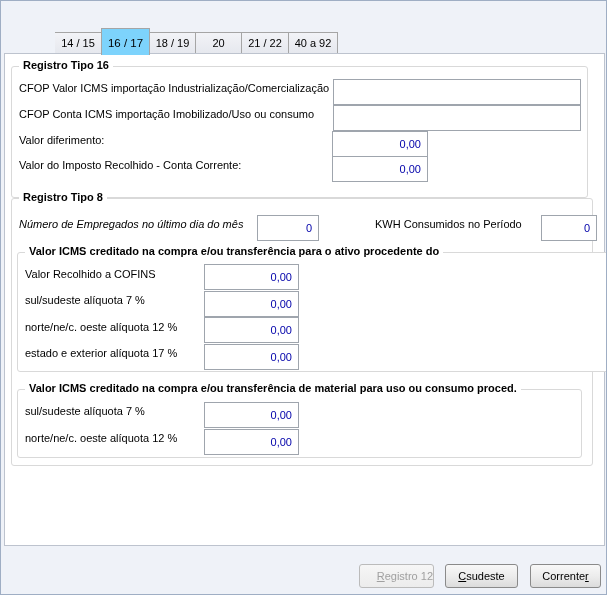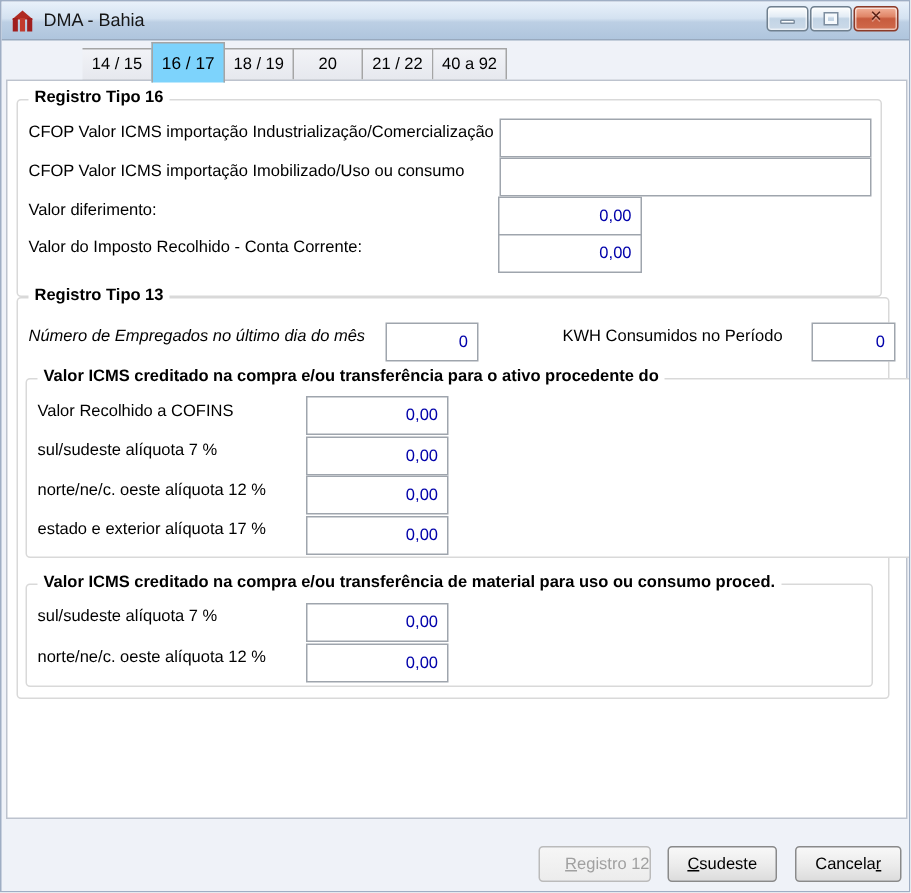--- a/index.html
+++ b/index.html
@@ -89,67 +89,47 @@
   .btn u { text-decoration:underline; }
   .btn.disabled {
     background:linear-gradient(#F6F6F6, #ECECEC); border-color:#BBBBBB; color:#A0A0A0;text-align:right;
   }
 </style>
 </head>
 <body>
 
 <div class="window">
 
-  <div class="titlebar">
-    <span class="app-icon">
-      <svg width="16" height="16" viewBox="0 0 16 16">
-        <path d="M1 7 L8 1 L15 7 Z" fill="#B02A21"></path>
-        <rect x="1.5" y="6" width="3.4" height="9" fill="#A01E1E"></rect>
-        <rect x="6.3" y="6" width="3.4" height="9" fill="#C23A2C"></rect>
-        <rect x="11.1" y="6" width="3.4" height="9" fill="#A01E1E"></rect>
-      </svg>
-    </span>
-    <span class="title-text">DMA - Bahia</span>
-    <span class="win-btn min">
-      <span class="glyph-min"></span>
-    </span>
-    <span class="win-btn max">
-      <span class="glyph-max"></span>
-    </span>
-    <span class="win-btn close">
-      <span class="glyph-close">✕</span>
-    </span>
-  </div>
 
   <div>
     <div class="tab first" style="left:8px;   width:46px;">1/12</div>
     <div class="tab" style="left:54px;  width:47px;">14 / 15</div>
     <div class="tab active" style="left:100px; width:49px;">16 / 17</div>
     <div class="tab" style="left:149px; width:46px;">18 / 19</div>
     <div class="tab" style="left:195px; width:46px;">20</div>
     <div class="tab" style="left:241px; width:47px;">21 / 22</div>
     <div class="tab" style="left:288px; width:49px;">40 a 92</div>
   </div>
 
   <div class="page"></div>
 
   <div class="groupbox" style="left:10px; top:65px; width:577px; height:132px;">
     <span class="legend">Registro Tipo 16</span>
   </div>
   <span class="lbl" style="left:18px; top:81px;">CFOP Valor ICMS importação Industrialização/Comercialização</span>
   <input class="tbox" style="left: 332px; top: 78px; width: 248px;" value="">
-  <span class="lbl" style="left:18px; top:107px;">CFOP Valor ICMS importação Imobilizado/Uso ou consumo</span>
+  <span class="lbl" style="left:18px; top:107px;">CFOP Conta ICMS importação Imobilizado/Uso ou consumo</span>
   <input class="tbox" style="left: 332px; top: 104px; width: 248px;" value="">
   <span class="lbl" style="left:18px; top:133px;">Valor diferimento:</span>
   <input class="nbox" style="left: 331px; top: 130px; width: 96px;" value="0,00">
   <span class="lbl" style="left:18px; top:158px;">Valor do Imposto Recolhido - Conta Corrente:</span>
   <input class="nbox" style="left: 331px; top: 155px; width: 96px;" value="0,00">
 
   <div class="groupbox" style="left:10px; top:197px; width:582px; height:268px;">
-    <span class="legend">Registro Tipo 13</span>
+    <span class="legend">Registro Tipo 8</span>
   </div>
   <span class="lbl" style="left:18px; top:217px;font-style:italic;">Número de Empregados no último dia do mês</span>
   <input class="nbox" style="left: 256px; top: 214px; width: 62px;" value="0">
   <span class="lbl" style="left:374px; top:217px;">KWH Consumidos no Período</span>
   <input class="nbox" style="left: 540px; top: 214px; width: 56px;" value="0">
 
   <div class="groupbox" style="left:16px; top:251px; width:607px; height:120px;">
     <span class="legend">Valor ICMS creditado na compra e/ou transferência para o ativo procedente do</span>
   </div>
   <span class="lbl" style="left:24px; top:267px;">Valor Recolhido a COFINS</span>
@@ -169,16 +149,16 @@
   <span class="lbl" style="left:24px; top:431px;">norte/ne/c. oeste alíquota 12 %</span>
   <input class="nbox" style="left: 203px; top: 428px; width: 95px;" value="0,00">
 
   <button class="btn disabled" style="left:358px; width:75px;" disabled="">
     <span></span><u>R</u><span>egistro 12</span>
   </button>
   <button class="btn" style="left:444px; width:73px;">
     <span></span><u>C</u><span>sudeste</span>
   </button>
   <button class="btn" style="left:529px; width:71px;">
-    <span>Cancela</span><u>r</u><span></span>
+    <span>Corrente</span><u>r</u><span></span>
   </button>
 
 </div>
 
 </body></html>

